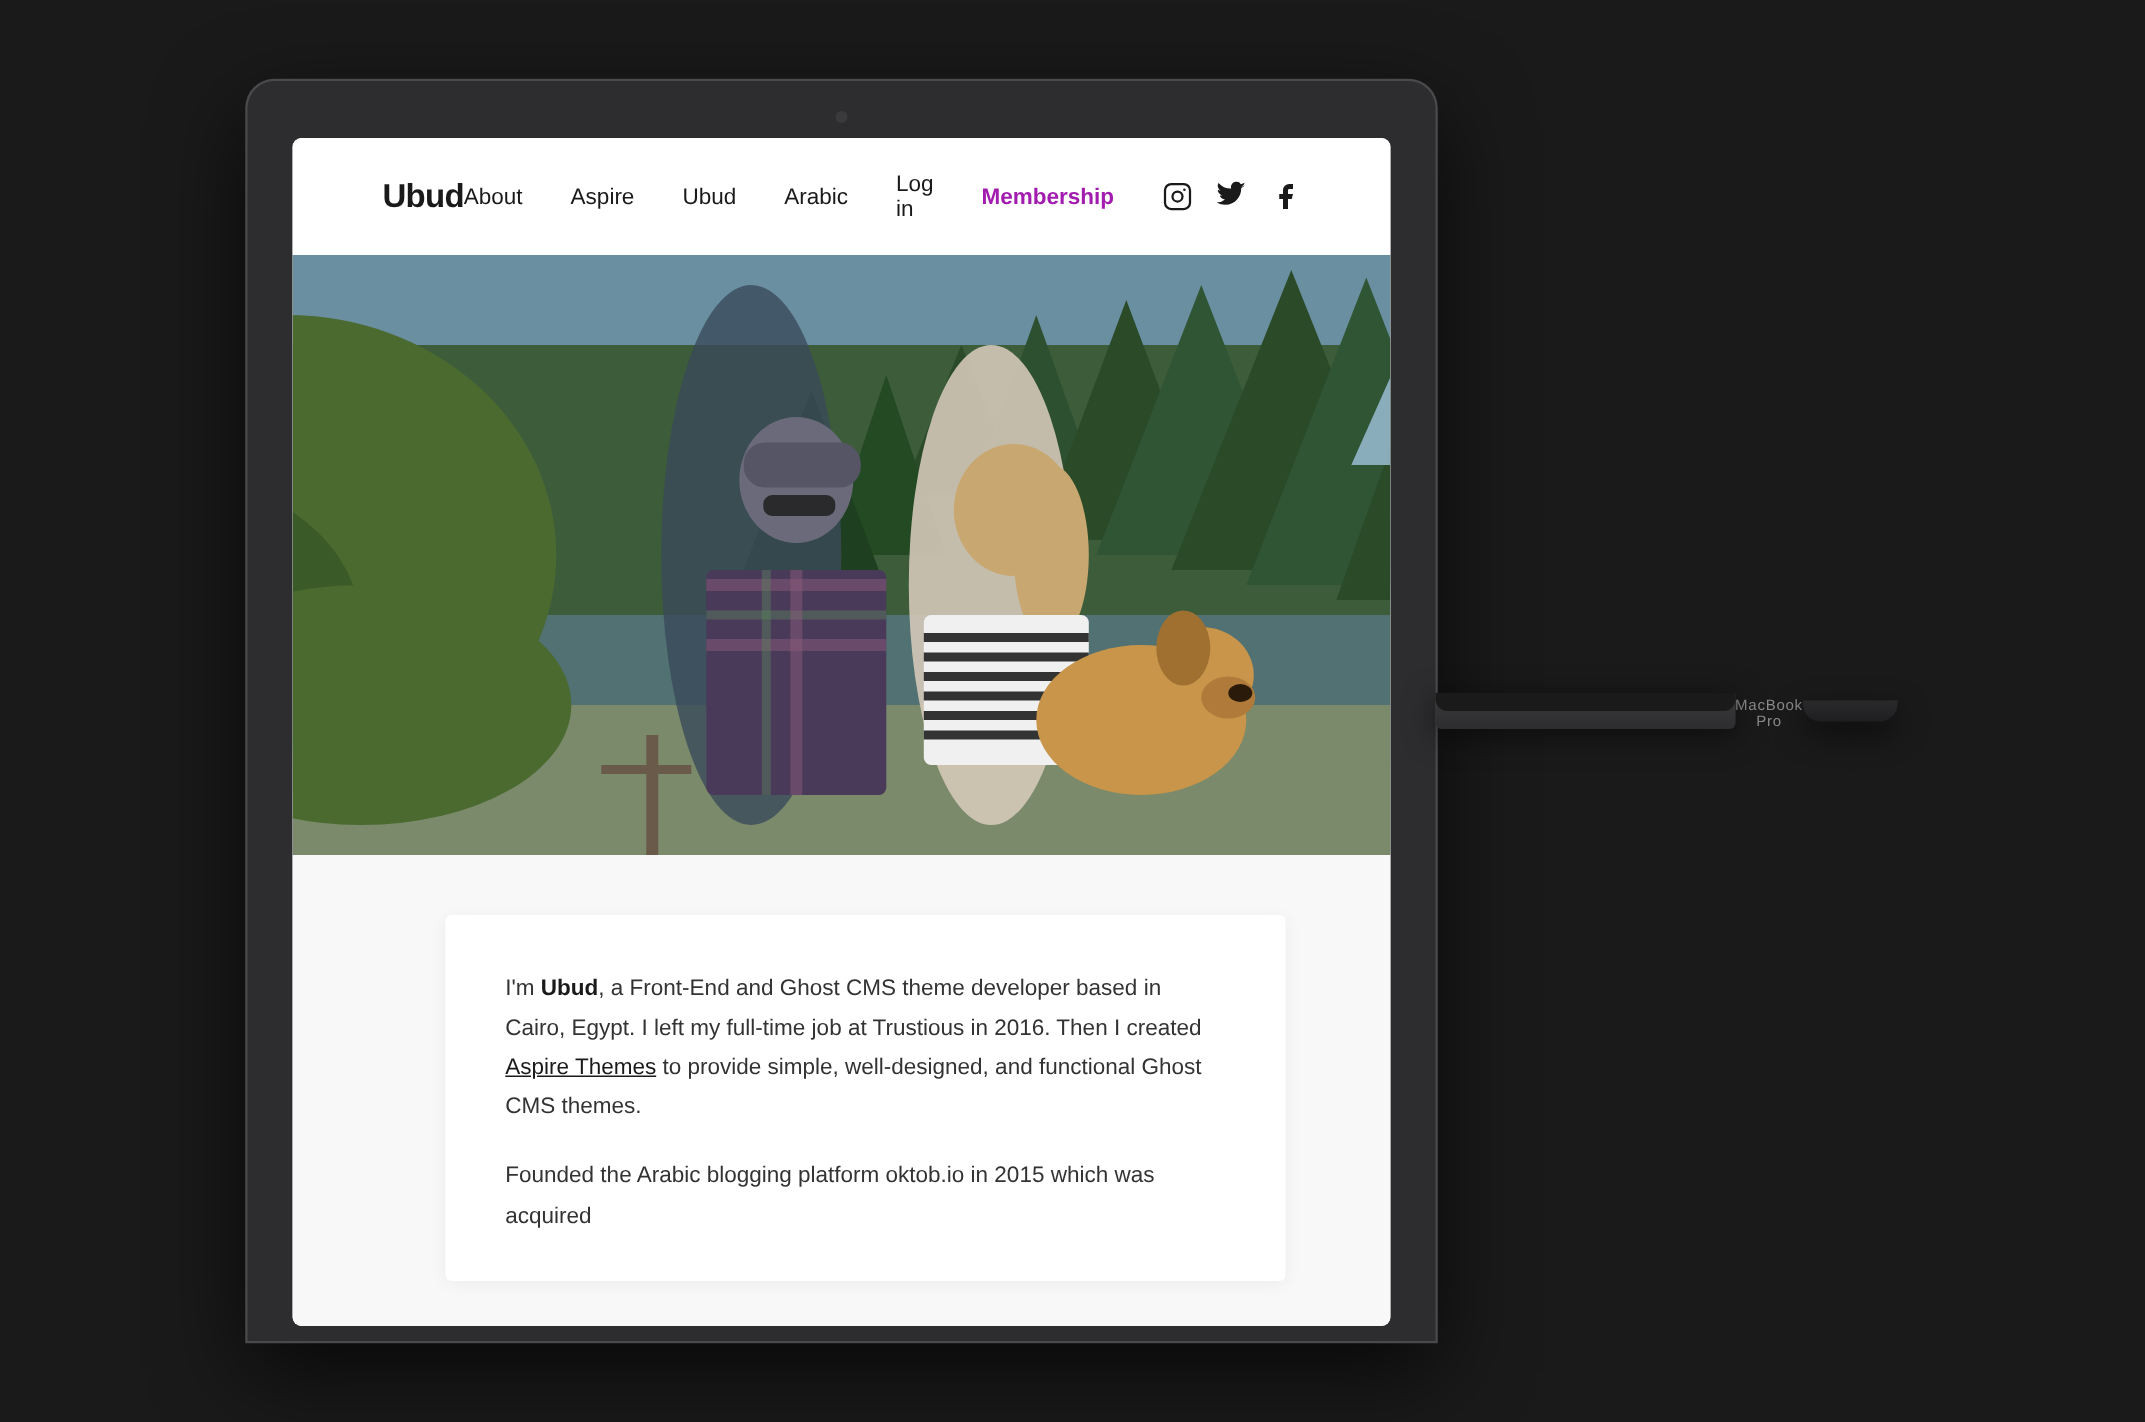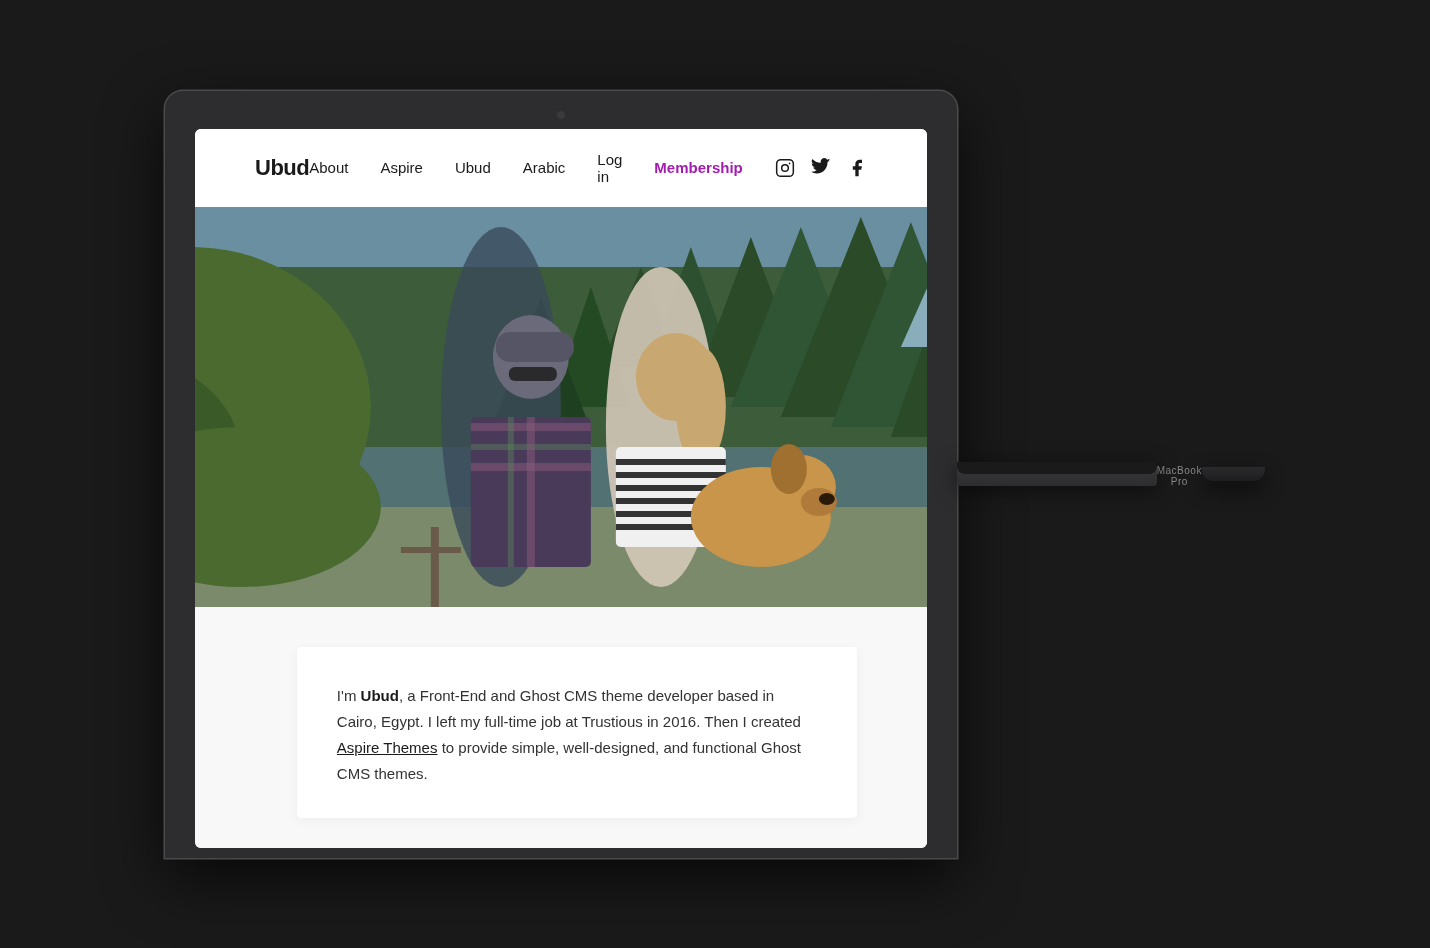--- a/index.html
+++ b/index.html
@@ -294,20 +294,21 @@
             <rect x="360" y="340" width="60" height="6" fill="#6a5a4a"></rect>
           </svg>
         </div>
       </div>
 
       <div class="content-area">
         <div class="content-card">
           <p class="content-text">
             I'm <strong>Ubud</strong><span>, a Front-End and Ghost CMS theme developer based in Cairo, Egypt. I left my full-time job at Trustious in 2016. Then I created </span><a href="#">Aspire Themes</a><span> to provide simple, well-designed, and functional Ghost CMS themes.</span>
           </p>
+          <p class="content-text-2">Founded the Arabic blogging platform oktob.io in 2015 which was acquired</p>
         </div>
       </div>
 
     </div>
   </div>
 
   <div class="laptop-base">
     <div class="laptop-notch"></div>
   </div>
   <div style="text-align:center; color:#8a8a8c; font-size:10px; margin-top:4px; letter-spacing:0.5px;">MacBook Pro</div>

